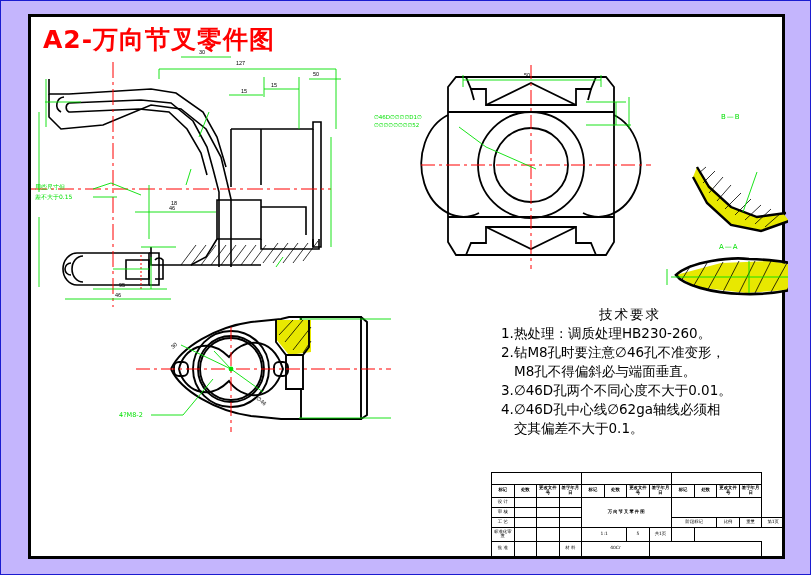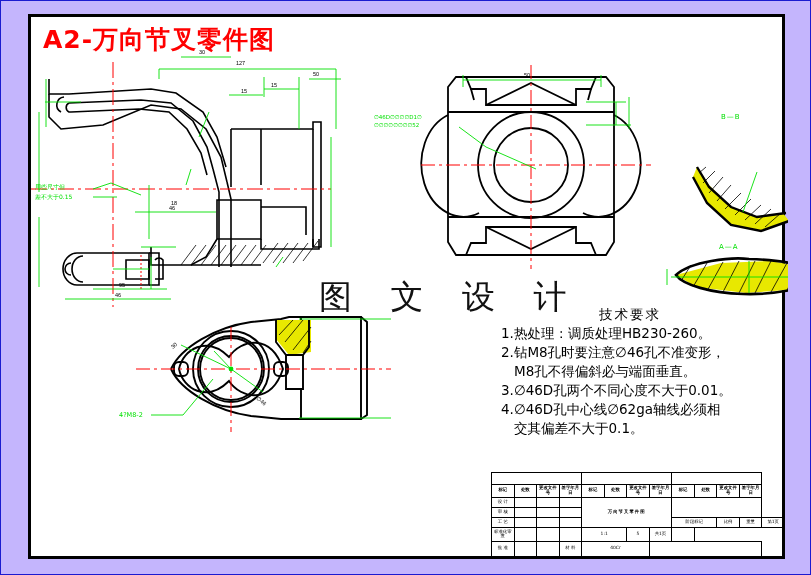--- a/index.html
+++ b/index.html
@@ -269,21 +269,20 @@
         <path d="M 152,398 L 182,362"></path>
         <circle cx="200" cy="352" r="2.4" fill="#00e000" stroke="none"></circle>
       </g>
       <g class="gt" font-size="5.5">
         <text x="225" y="382" transform="rotate(40 225,382)">∅46</text>
         <text x="142" y="332" transform="rotate(-40 142,332)">30</text>
       </g>
       <text class="gt" x="88" y="400" font-size="6.5">4?M8-2</text>
     </svg>
 
-    <div id="watermark">图 文 设 计</div>
 
     <div id="tech">
       <div class="hd">技术要求</div>
       <div class="ln">1.热处理：调质处理HB230-260。</div>
       <div class="ln">2.钻M8孔时要注意∅46孔不准变形，</div>
       <div class="ln ind">M8孔不得偏斜必与端面垂直。</div>
       <div class="ln">3.∅46D孔两个不同心度不大于0.01。</div>
       <div class="ln">4.∅46D孔中心线∅62ga轴线必须相</div>
       <div class="ln ind">交其偏差不大于0.1。</div>
     </div>

